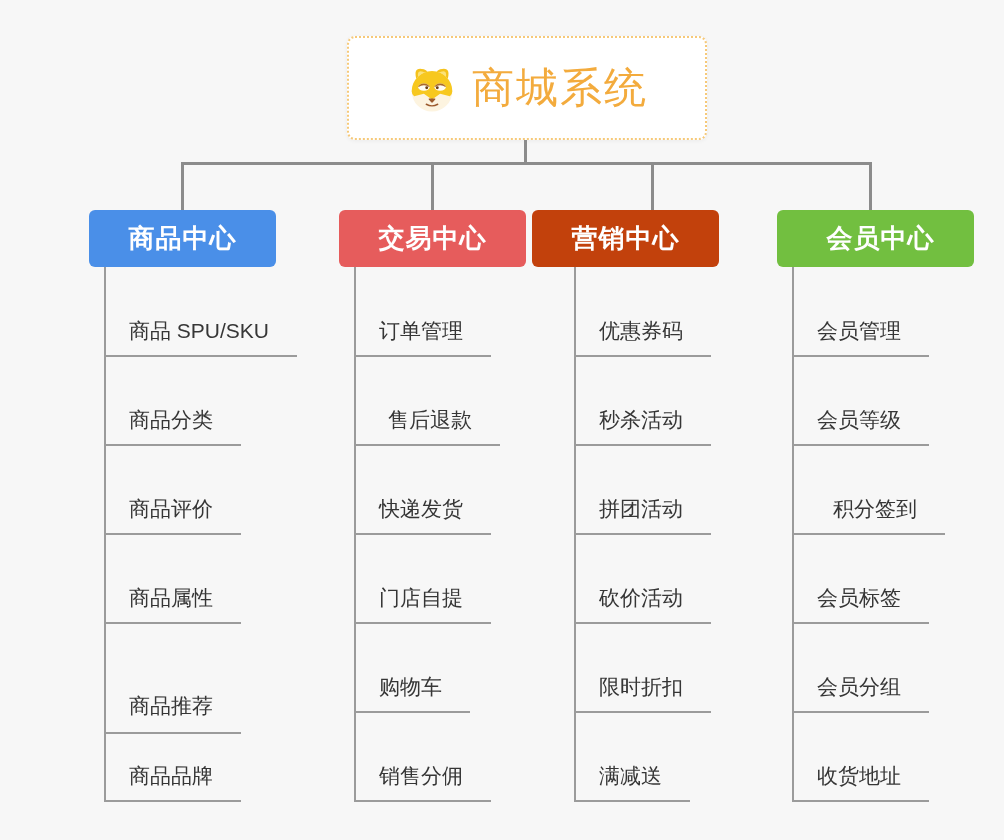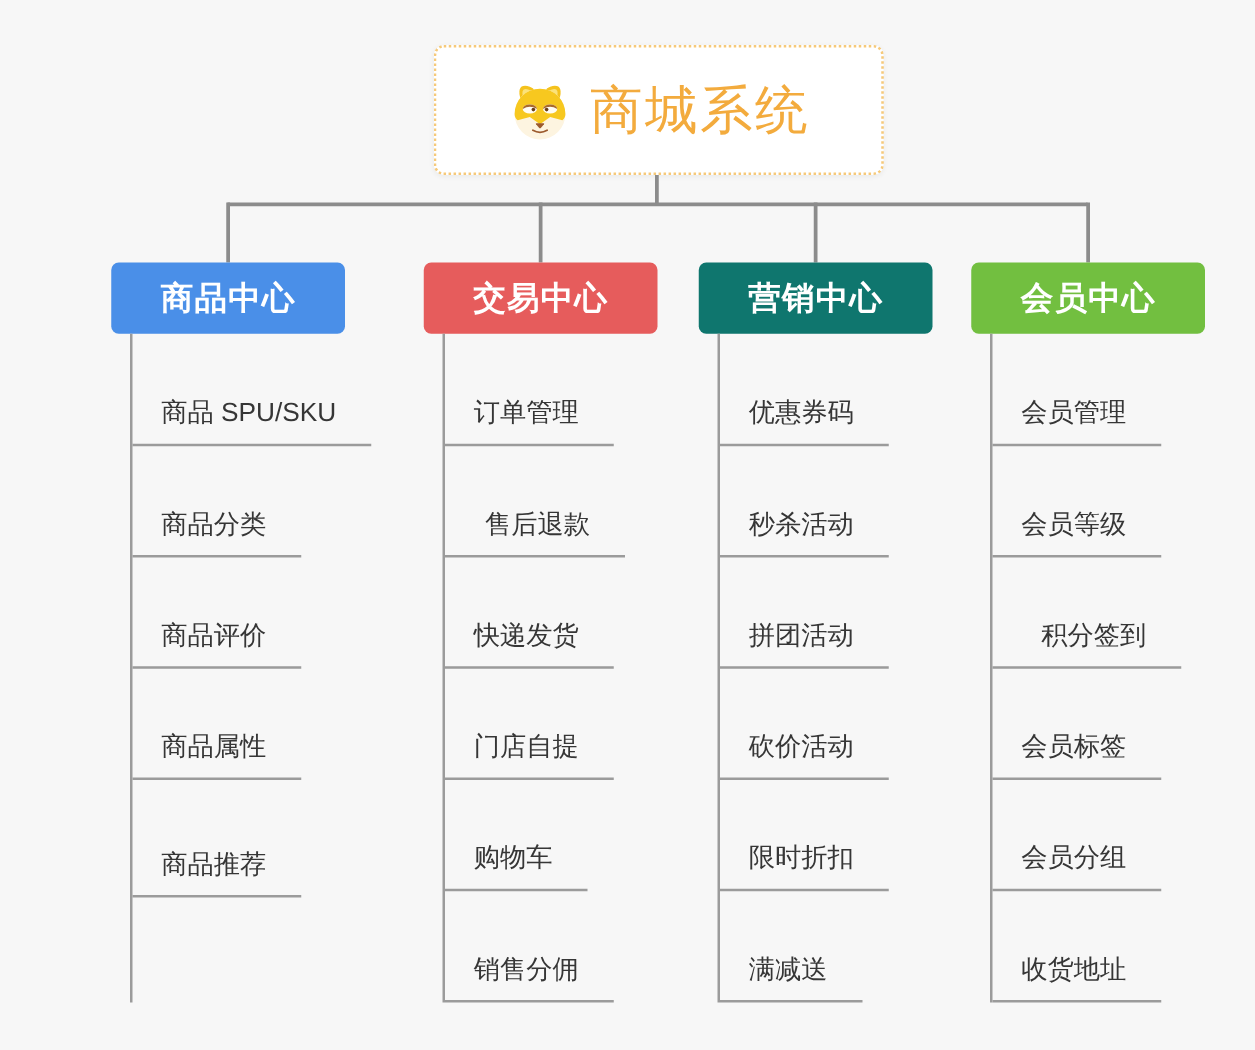--- a/index.html
+++ b/index.html
@@ -90,57 +90,58 @@
   <div class="branch">
     <div class="conn drop" style="left: 149px;"></div>
     <div class="branch-box" style="left: 57px; background: rgb(74, 143, 232);">
       <span class="branch-label">商品中心</span>
     </div>
     <div class="leaf-col" style="left: 72px;">
           <div class="leaf" style="top: 47px;">商品 SPU/SKU</div>
           <div class="leaf" style="top: 136px;">商品分类</div>
           <div class="leaf" style="top: 225px;">商品评价</div>
           <div class="leaf" style="top: 314px;">商品属性</div>
-          <div class="leaf" style="top: 408px;">商品推荐</div>
+          <div class="leaf" style="top: 424px; font-family: Liberation Mono, monospace;">商品推荐</div>
+          <div class="leaf" style="top: 492px;">商品品牌</div>
         </div>
   </div>
 
   <div class="branch">
     <div class="conn drop" style="left: 399px;"></div>
     <div class="branch-box" style="left: 307px; background: rgb(230, 92, 92);">
       <span class="branch-label">交易中心</span>
     </div>
     <div class="leaf-col" style="left: 322px;">
           <div class="leaf" style="top: 47px;">订单管理</div>
           <div class="leaf" style="top: 136px; padding-left: 32px;">售后退款</div>
           <div class="leaf" style="top: 225px;">快递发货</div>
           <div class="leaf" style="top: 314px;">门店自提</div>
           <div class="leaf" style="top: 492px;">销售分佣</div>
           <div class="leaf" style="top: 403px;">购物车</div>
         </div>
   </div>
 
   <div class="branch">
     <div class="conn drop" style="left: 619px;"></div>
-    <div class="branch-box" style="left: 527px; background: #0f766e;">
+    <div class="branch-box" style="left: 500px; background: #c2410c;">
       <span class="branch-label">营销中心</span>
     </div>
     <div class="leaf-col" style="left: 542px;">
           <div class="leaf" style="top: 47px;">优惠券码</div>
           <div class="leaf" style="top: 136px;">秒杀活动</div>
           <div class="leaf" style="top: 225px;">拼团活动</div>
           <div class="leaf" style="top: 314px;">砍价活动</div>
           <div class="leaf" style="top: 403px;">限时折扣</div>
           <div class="leaf" style="top: 492px;">满减送</div>
         </div>
   </div>
 
   <div class="branch">
     <div class="conn drop" style="left: 837px;"></div>
-    <div class="branch-box" style="left: 745px; background: rgb(114, 191, 64);">
+    <div class="branch-box" style="left: 745px; background: rgb(114, 191, 64); padding-left: 10px;">
       <span class="branch-label">会员中心</span>
     </div>
     <div class="leaf-col" style="left: 760px;">
           <div class="leaf" style="top: 47px;">会员管理</div>
           <div class="leaf" style="top: 136px;">会员等级</div>
           <div class="leaf" style="top: 225px; padding-left: 39px;">积分签到</div>
           <div class="leaf" style="top: 314px;">会员标签</div>
           <div class="leaf" style="top: 403px;">会员分组</div>
           <div class="leaf" style="top: 492px;">收货地址</div>
         </div>

